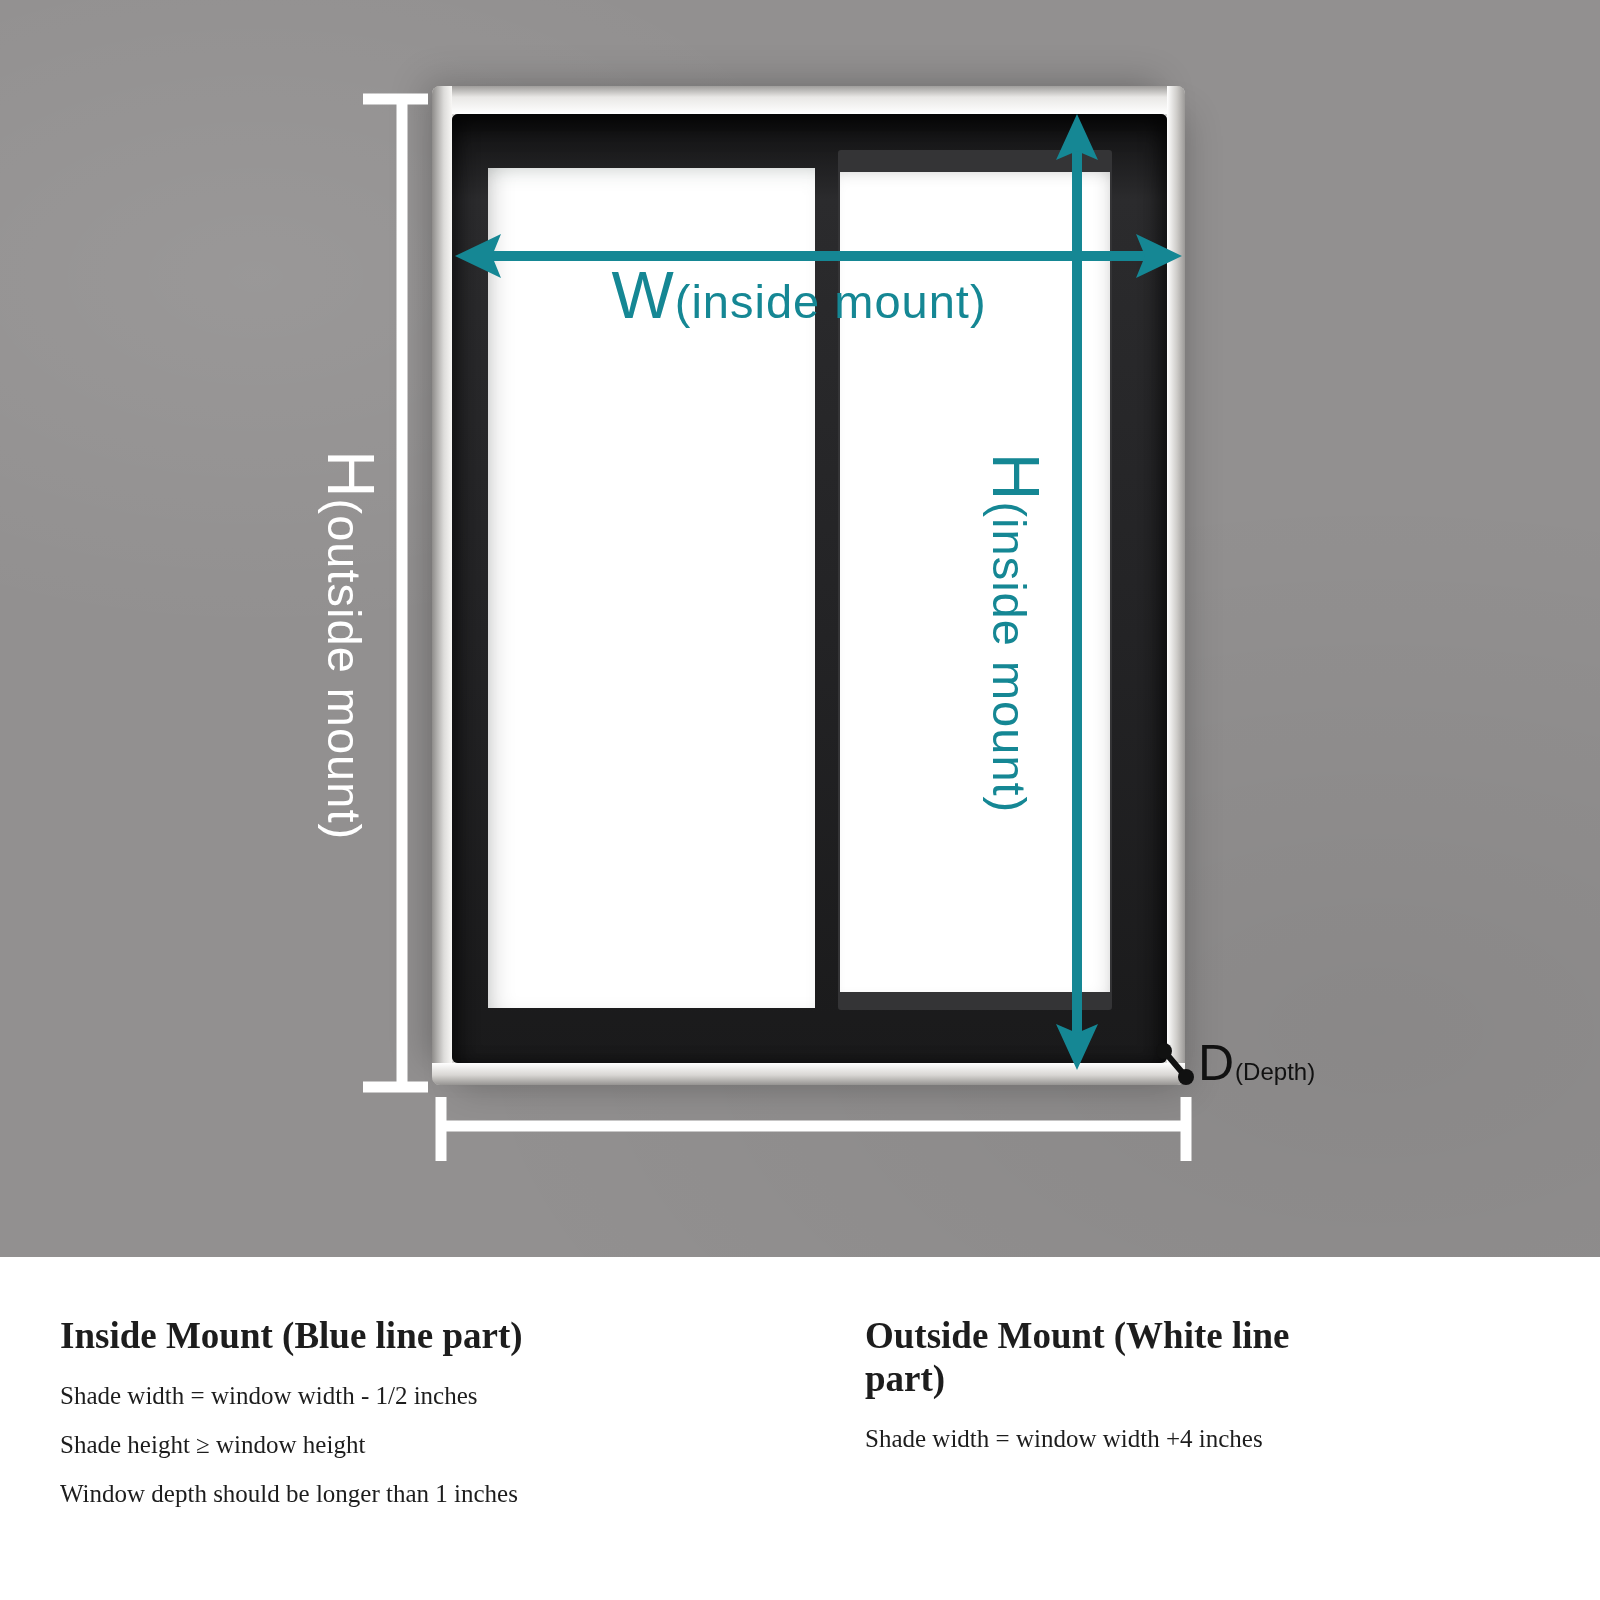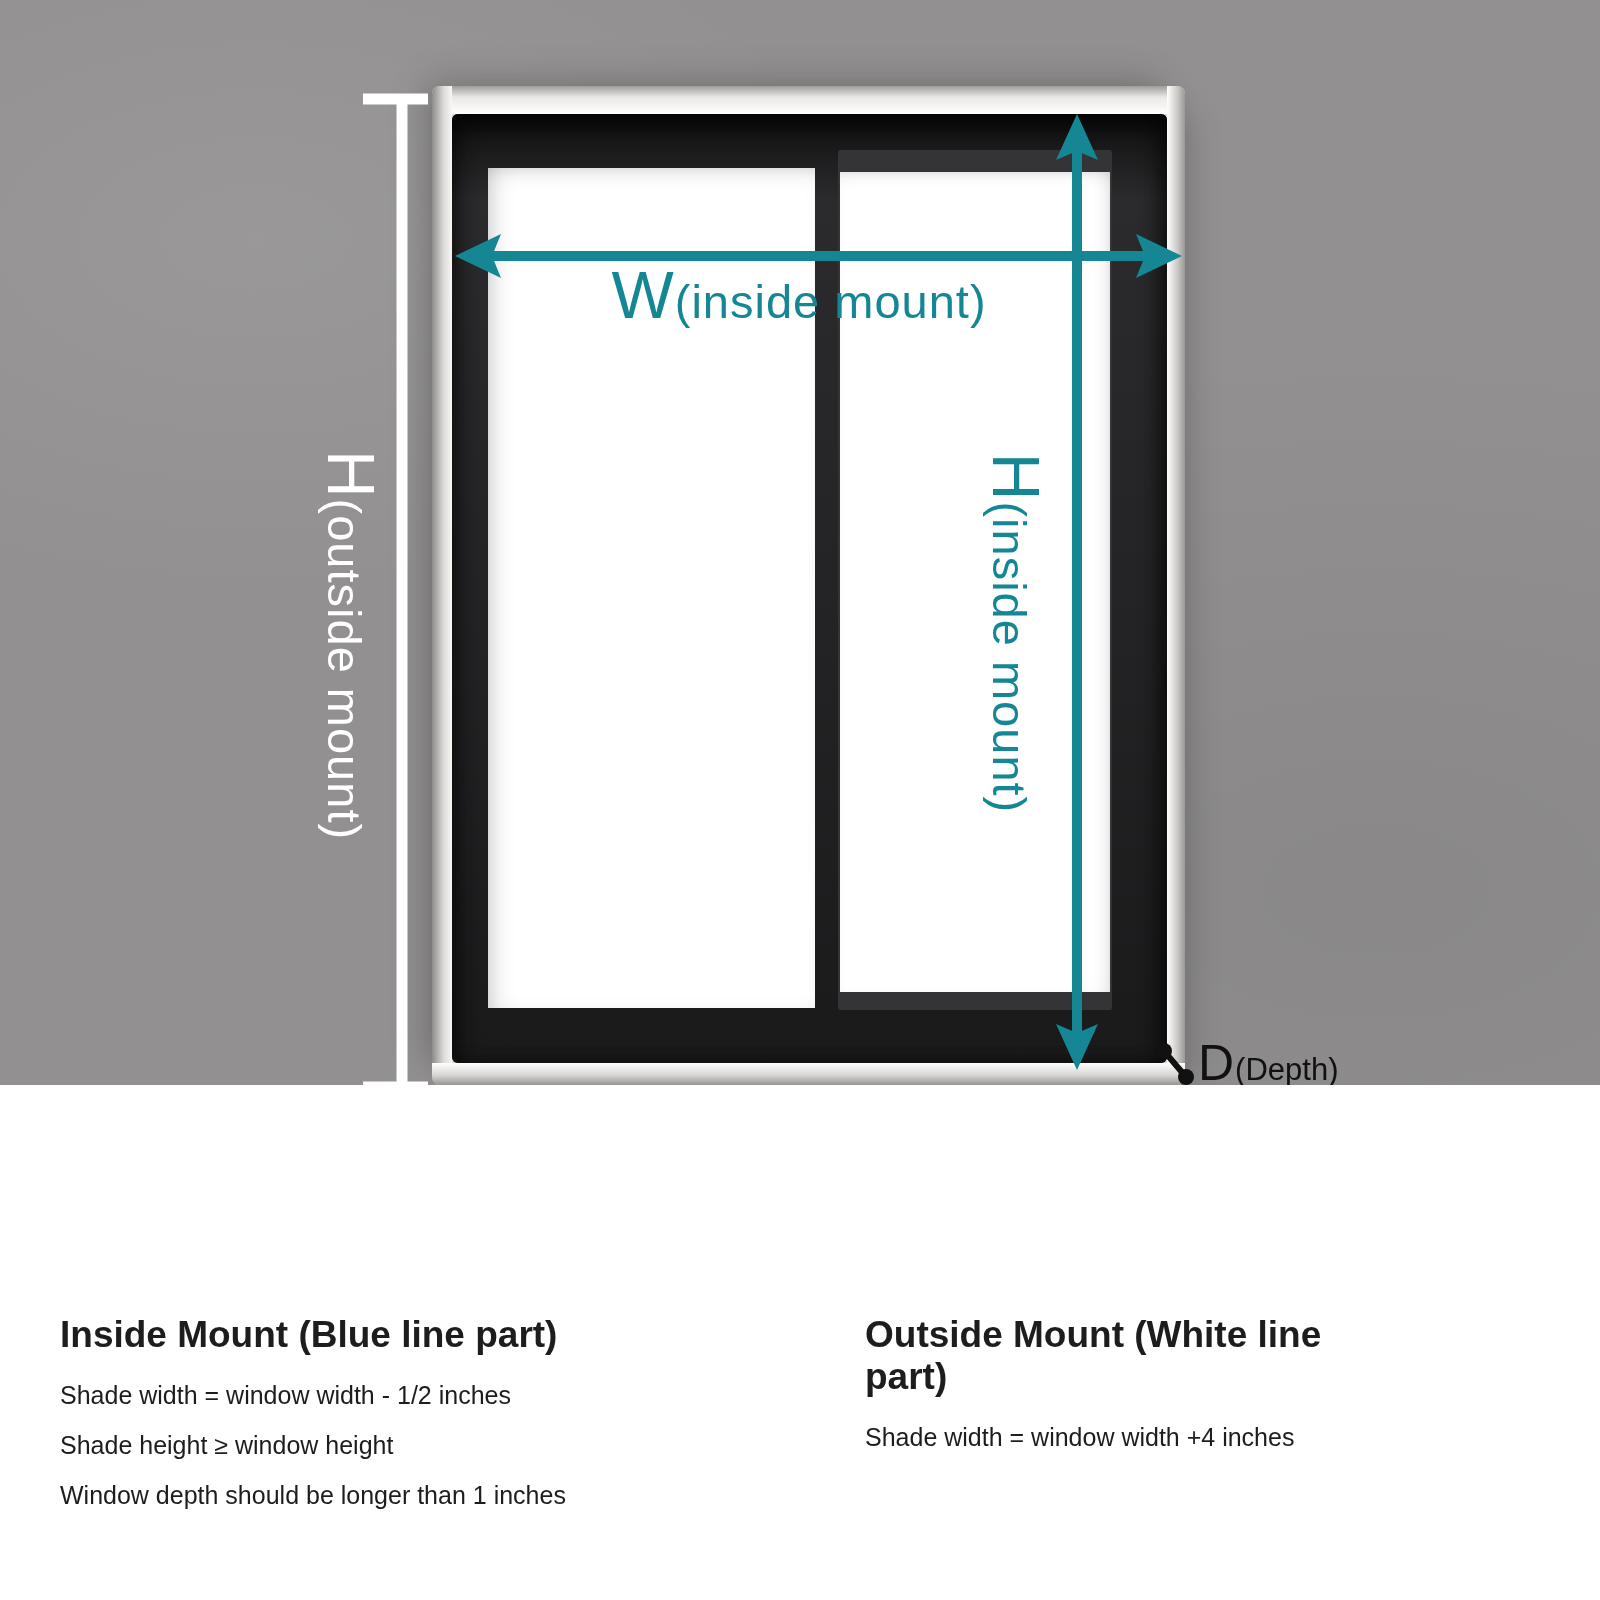--- a/index.html
+++ b/index.html
@@ -1,21 +1,21 @@
 <!DOCTYPE html>
 <html><head>
 <meta charset="utf-8">
 <style>
   html,body{margin:0;padding:0;background:#ffffff;}
   body{width:1600px;height:1600px;font-family:"Liberation Sans", sans-serif;-webkit-font-smoothing:antialiased;}
   .stage{position:relative;width:1600px;height:1600px;overflow:hidden;}
 
   
   .scene{
-    position:relative;width:1600px;height:1085px;overflow:hidden;
+    position:relative;width:1600px;height:1257px;overflow:hidden;
     background:
       radial-gradient(900px 520px at 16% 22%, rgba(255,255,255,.07), transparent 70%),
       radial-gradient(1300px 760px at 86% 82%, rgba(0,0,0,.06), transparent 72%),
       #929090;
   }
   .recess{
     position:absolute;left:432px;top:86px;width:753px;height:999px;
     border-radius:8px;overflow:hidden;background:#d9d8d6;
     box-shadow:-16px -14px 34px -10px rgba(0,0,0,.22), 14px 16px 34px -12px rgba(0,0,0,.2);
   }
@@ -50,26 +50,26 @@
   .dim .small{font-size:47px;letter-spacing:1px;}
   .teal{color:#158794;}
   .white{color:#ffffff;}
   .dark{color:#111111;}
   .w-inside{left:799px;top:262px;transform:translateX(-50%);}
   .w-outside{left:815px;top:1132px;transform:translateX(-50%);}
   .h-outside{left:351px;top:645px;transform:translate(-50%,-50%) rotate(90deg);}
   .h-inside{left:1016px;top:633px;transform:translate(-50%,-50%) rotate(90deg);}
   .d-label{left:1198px;top:1038px;}
   .d-label .big{font-size:50px;}
-  .d-label .small{font-size:31px;letter-spacing:0;}
+  .d-label .small{font-size:24px;letter-spacing:0;}
 
   
   .legend{
     position:absolute;left:0;top:1257px;width:1385px;height:343px;background:#ffffff;
-    display:flex;box-sizing:border-box;padding:57px 35px 0 60px;color:#1d1d1d;
+    display:flex;box-sizing:border-box;padding:57px 35px 0 60px;color:#1d1d1d;font-family:Liberation Serif, serif;
   }
   .legend .col{display:flex;flex-direction:column;}
   .legend .col-left{width:805px;flex:0 0 805px;}
   .legend .col-right{flex:1;}
   .legend .head{font-size:37px;font-weight:bold;margin-bottom:25px;}
   .legend .row{font-size:25px;margin-bottom:21px;}
 </style>
 </head>
 <body>
 

